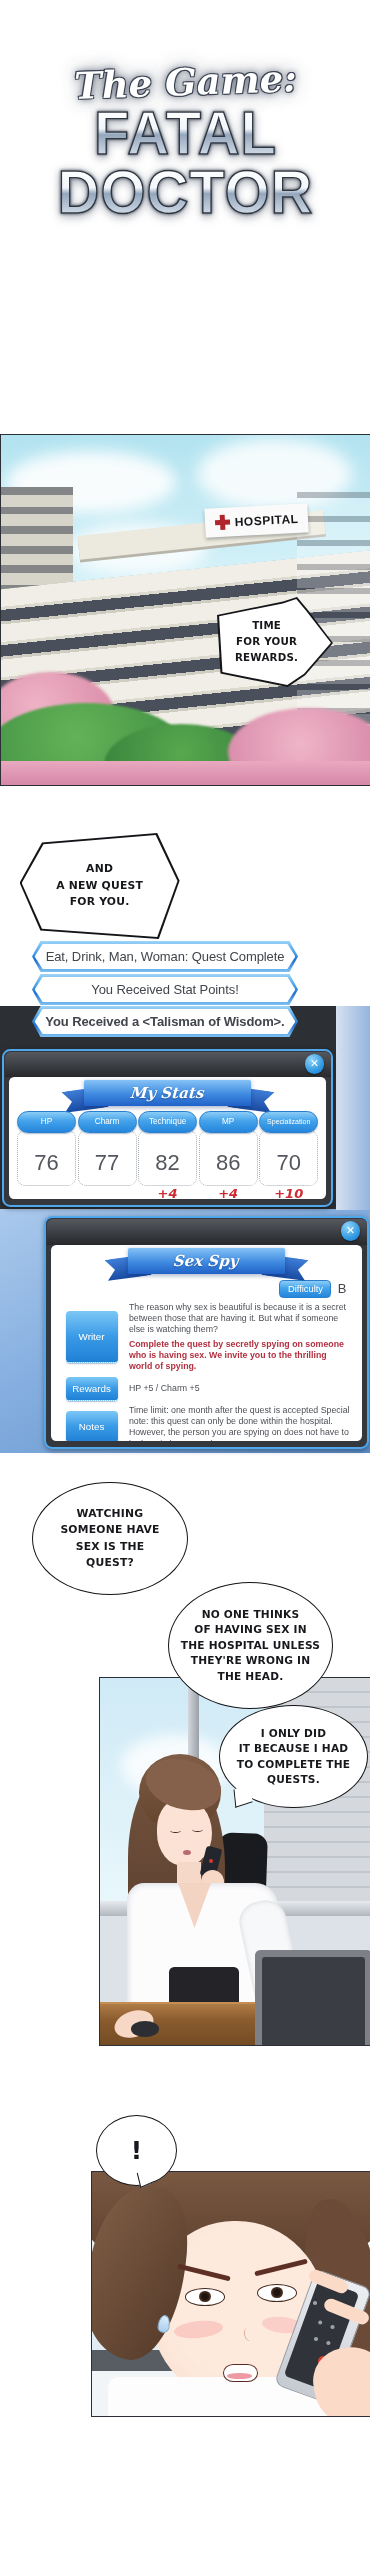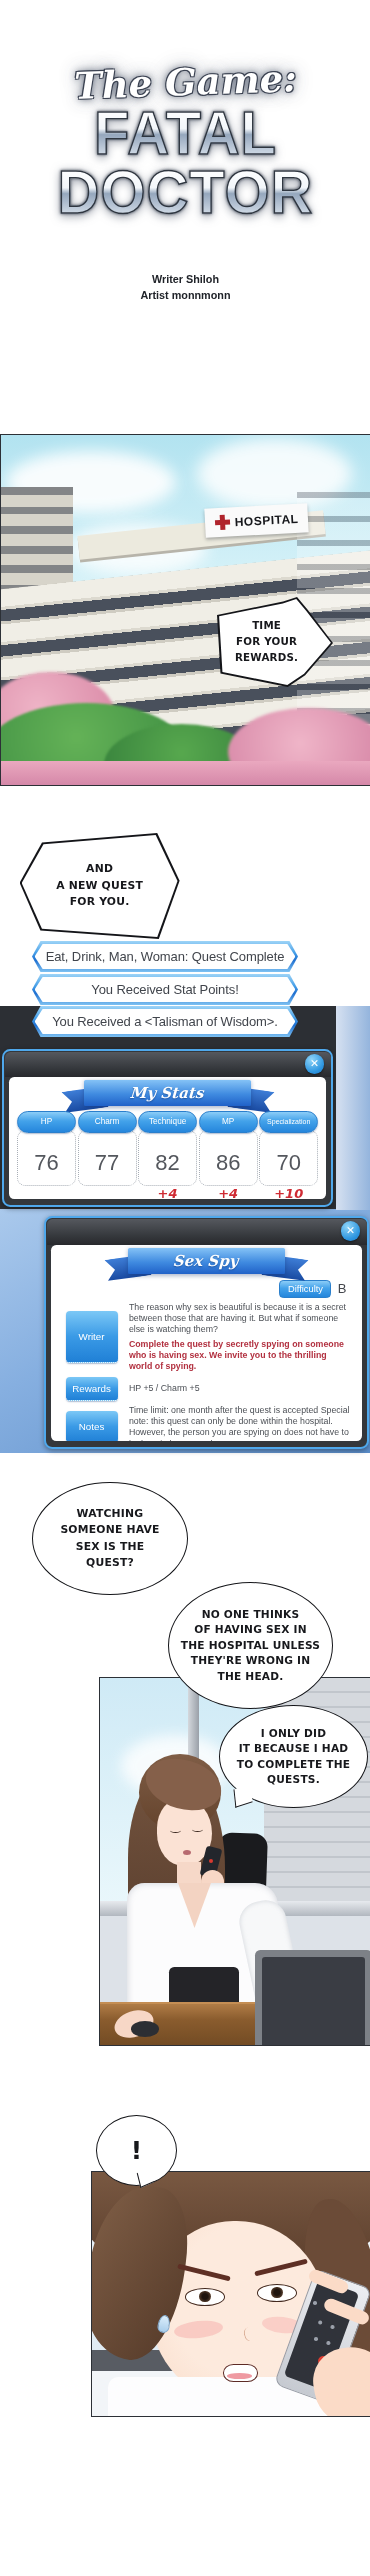--- a/index.html
+++ b/index.html
@@ -93,24 +93,20 @@
 </style>
 </head>
 <body>
 
 <div id="page">
 
   <div class="title-script">The Game:</div>
   <div class="title-big">
     <span class="big-line">FATAL</span>
     <span class="big-line">DOCTOR</span>
-  </div>
-  <div class="credits">
-    <div>Writer Shiloh</div>
-    <div>Artist monnmonn</div>
   </div>
 
   <div class="panel" style="left:0;top:434px;width:371px;height:352px;">
     <div class="abs" style="inset:0;background:linear-gradient(180deg,#b2e3f0 0%,#d9f3f9 45%,#c9eaf4 100%);"></div>
     <div class="abs" style="left:5.2px;top:15.5px;width:170px;height:62px;background:#fff;border-radius:50%;filter:blur(7.2px);opacity:.9;"></div>
     <div class="abs" style="left:196px;top:3.1px;width:155px;height:72px;background:#fff;border-radius:50%;filter:blur(8.2px);opacity:.85;"></div>
     <div class="abs" style="left:67px;top:88px;width:139px;height:52px;background:#fff;border-radius:50%;filter:blur(7.2px);opacity:.8;"></div>
     <div class="abs" style="left:0;top:52px;width:72px;height:299px;background:#d7d4ca;
       background-image:repeating-linear-gradient(180deg,rgba(62,68,80,.55) 0 7.7px,rgba(255,255,255,0) 7.7px 19.6px);"></div>
     <div class="abs" style="left:77px;top:88px;width:247px;height:24px;background:#eceade;transform:rotate(-6deg);box-shadow:0 2.6px 0 #b7b4aa;"></div>
@@ -152,21 +148,21 @@
   </div>
 
   <div class="bar" style="top:941px;">
     <div class="bar-outer"></div>
     <div class="bar-inner">Eat, Drink, Man, Woman: Quest Complete</div>
   </div>
   <div class="bar" style="top:974px;">
     <div class="bar-outer"></div>
     <div class="bar-inner">You Received Stat Points!</div>
   </div>
-  <div class="bar" style="top:1006px;">
+  <div class="bar" style="top:1006px;font-weight:bold;">
     <div class="bar-outer"></div>
     <div class="bar-inner">You Received a &lt;Talisman of Wisdom&gt;.</div>
   </div>
 
   <div class="abs" style="left:0;top:1006px;width:371px;height:204px;background:#2c2f34;z-index:2;"></div>
   <div class="abs" style="left:336px;top:1006px;width:35px;height:204px;background:linear-gradient(90deg,#d6e1f1,#92b3dc);z-index:3;"></div>
 
   <div class="window" style="left:2.1px;top:1049px;width:331px;height:158px;">
     <div class="titlebar">
       <div class="close-btn">✕</div>

